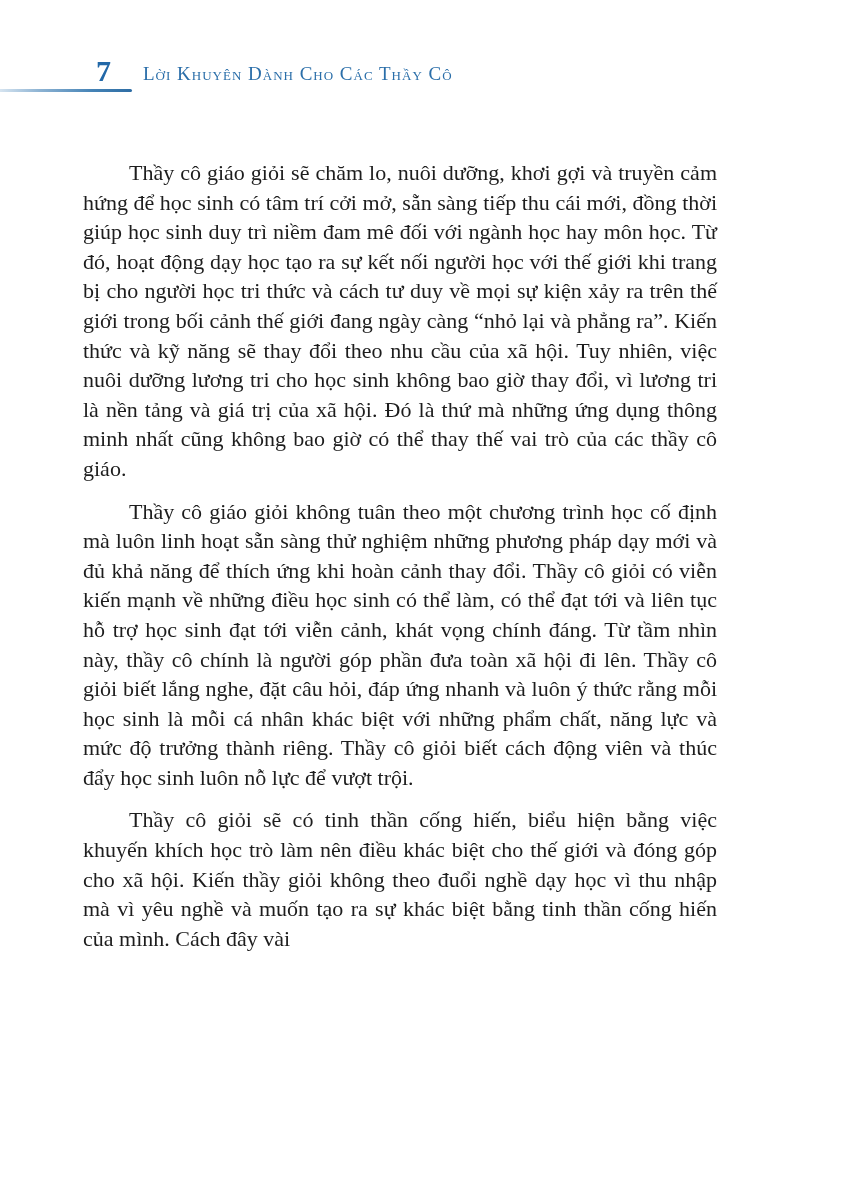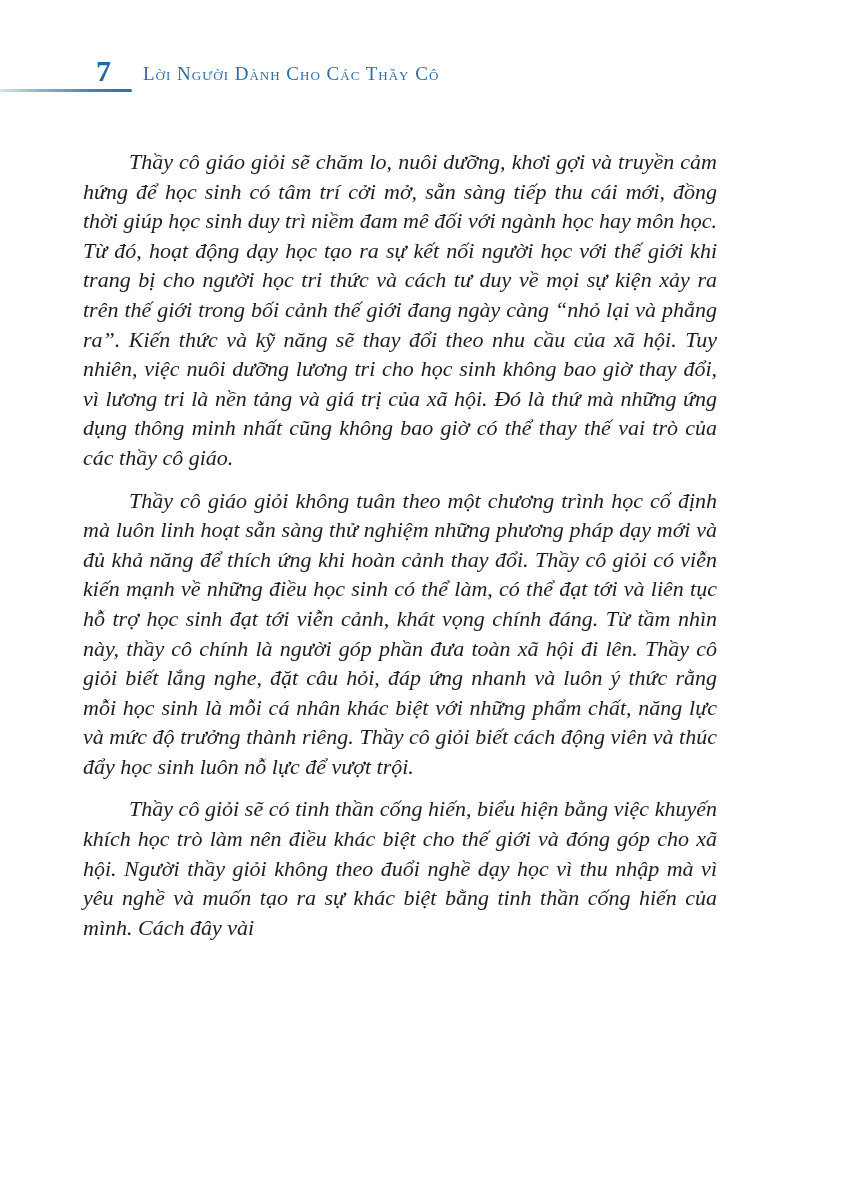--- a/index.html
+++ b/index.html
@@ -54,35 +54,34 @@
     position: absolute;
     left: 83px;
     top: 147px;
     width: 634px;
     font-size: 22px;
     line-height: 29.6px;
     text-align: justify;
     color: #1d1d1d;
   }
   .para {
-    margin: 0 0 13px 0;
+    margin: 11px 0 13px 0;
     text-indent: 46px;
-    font-style: italic;
   }
 </style>
 </head>
 <body>
 
 <div class="page">
 
   <header class="page-header">
     <span class="page-number">7</span>
-    <span class="header-title">Lời Người Dành Cho Các Thầy Cô</span>
+    <span class="header-title">Lời Khuyên Dành Cho Các Thầy Cô</span>
     <div class="header-rule"></div>
   </header>
 
   <main class="page-body">
     <p class="para">Thầy cô giáo giỏi sẽ chăm lo, nuôi dưỡng, khơi gợi và truyền cảm hứng để học sinh có tâm trí cởi mở, sẵn sàng tiếp thu cái mới, đồng thời giúp học sinh duy trì niềm đam mê đối với ngành học hay môn học. Từ đó, hoạt động dạy học tạo ra sự kết nối người học với thế giới khi trang bị cho người học tri thức và cách tư duy về mọi sự kiện xảy ra trên thế giới trong bối cảnh thế giới đang ngày càng “nhỏ lại và phẳng ra”. Kiến thức và kỹ năng sẽ thay đổi theo nhu cầu của xã hội. Tuy nhiên, việc nuôi dưỡng lương tri cho học sinh không bao giờ thay đổi, vì lương tri là nền tảng và giá trị của xã hội. Đó là thứ mà những ứng dụng thông minh nhất cũng không bao giờ có thể thay thế vai trò của các thầy cô giáo.</p>
     <p class="para">Thầy cô giáo giỏi không tuân theo một chương trình học cố định mà luôn linh hoạt sẵn sàng thử nghiệm những phương pháp dạy mới và đủ khả năng để thích ứng khi hoàn cảnh thay đổi. Thầy cô giỏi có viễn kiến mạnh về những điều học sinh có thể làm, có thể đạt tới và liên tục hỗ trợ học sinh đạt tới viễn cảnh, khát vọng chính đáng. Từ tầm nhìn này, thầy cô chính là người góp phần đưa toàn xã hội đi lên. Thầy cô giỏi biết lắng nghe, đặt câu hỏi, đáp ứng nhanh và luôn ý thức rằng mỗi học sinh là mỗi cá nhân khác biệt với những phẩm chất, năng lực và mức độ trưởng thành riêng. Thầy cô giỏi biết cách động viên và thúc đẩy học sinh luôn nỗ lực để vượt trội.</p>
-    <p class="para">Thầy cô giỏi sẽ có tinh thần cống hiến, biểu hiện bằng việc khuyến khích học trò làm nên điều khác biệt cho thế giới và đóng góp cho xã hội. Người thầy giỏi không theo đuổi nghề dạy học vì thu nhập mà vì yêu nghề và muốn tạo ra sự khác biệt bằng tinh thần cống hiến của mình. Cách đây vài</p>
+    <p class="para">Thầy cô giỏi sẽ có tinh thần cống hiến, biểu hiện bằng việc khuyến khích học trò làm nên điều khác biệt cho thế giới và đóng góp cho xã hội. Kiến thầy giỏi không theo đuổi nghề dạy học vì thu nhập mà vì yêu nghề và muốn tạo ra sự khác biệt bằng tinh thần cống hiến của mình. Cách đây vài</p>
   </main>
 
 </div>
 
 </body></html>

